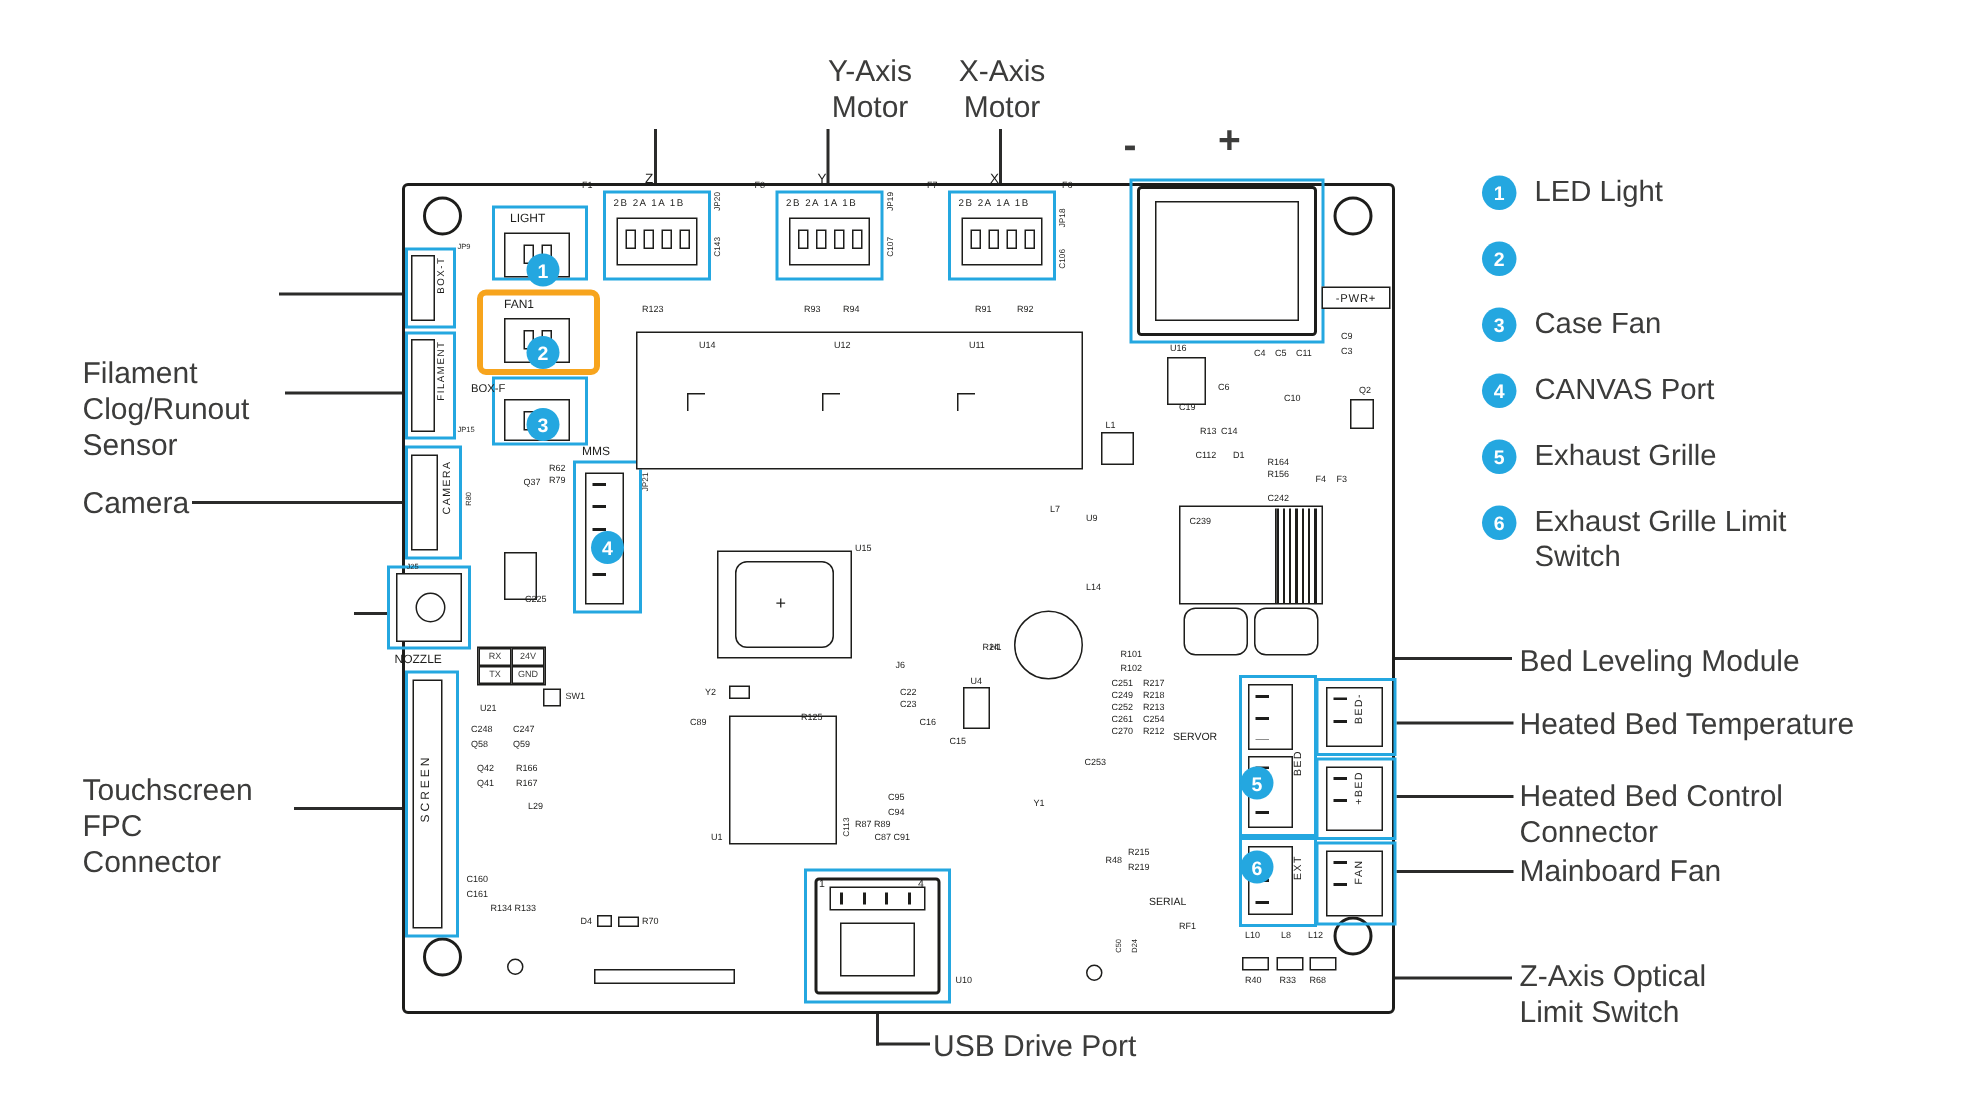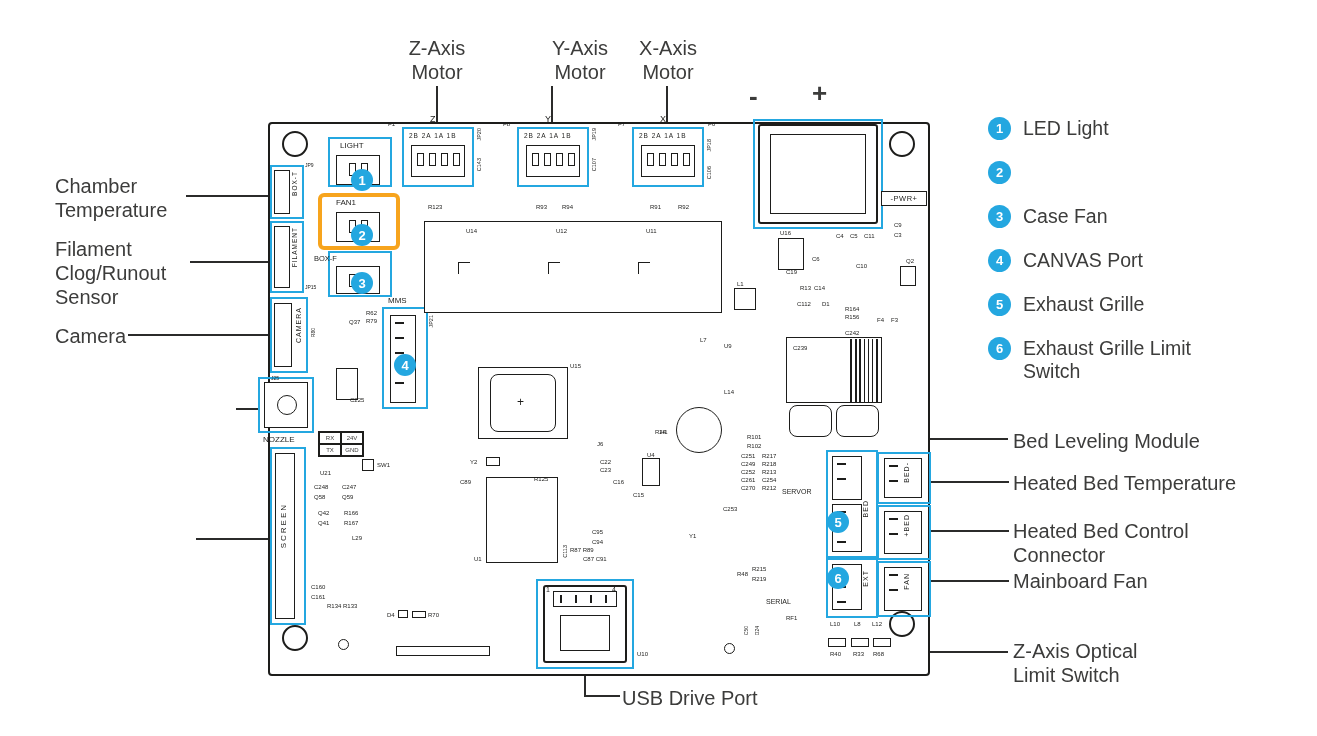--- a/index.html
+++ b/index.html
@@ -60,33 +60,32 @@
   .legend-badge { flex:0 0 auto; width:23px; height:23px; border-radius:50%; background:#24a7e0; color:#fff;
                   font-weight:bold; font-size:13px; display:flex; align-items:center; justify-content:center; }
   .legend-label { font-size:19.5px; color:#3c3c3b; line-height:1.18; }
   .legend-row:nth-child(6) .legend-label { max-width:195px; }
 </style>
 </head>
 <body>
 
 <div id="page">
 
-  <div class="callout center" style="left:385px;top:36px;width:104px">Z-Axis Motor</div>
   <div class="callout center" style="left:528px;top:36px;width:104px">Y-Axis Motor</div>
   <div class="callout center" style="left:616px;top:36px;width:104px">X-Axis Motor</div>
   <div class="sign" style="left:749px;top:83px">-</div>
   <div class="sign" style="left:812px;top:80px">+</div>
 
   <div class="lead v" style="left:436px;top:86px;height:42px"></div>
   <div class="lead v" style="left:551px;top:86px;height:41px"></div>
   <div class="lead v" style="left:666px;top:86px;height:42px"></div>
 
-  <div class="callout" style="left:55px;top:174px;width:125px">Chamber Temperature</div>
   <div class="callout" style="left:55px;top:237px;width:140px">Filament Clog/Runout Sensor</div>
   <div class="callout" style="left:55px;top:324px">Camera</div>
+  <div class="callout" style="left:55px;top:515px;width:135px">Touchscreen FPC Connector</div>
 
   <div class="lead h" style="left:186px;top:195px;width:84px"></div>
   <div class="lead h" style="left:190px;top:261px;width:80px"></div>
   <div class="lead h" style="left:128px;top:334px;width:142px"></div>
   <div class="lead h" style="left:236px;top:408px;width:24px"></div>
   <div class="lead h" style="left:196px;top:538px;width:76px"></div>
 
   <div class="callout nowrap" style="left:1013px;top:429px">Bed Leveling Module</div>
   <div class="callout nowrap" style="left:1013px;top:471px">Heated Bed Temperature</div>
   <div class="callout" style="left:1013px;top:519px;width:200px">Heated Bed Control Connector</div>

